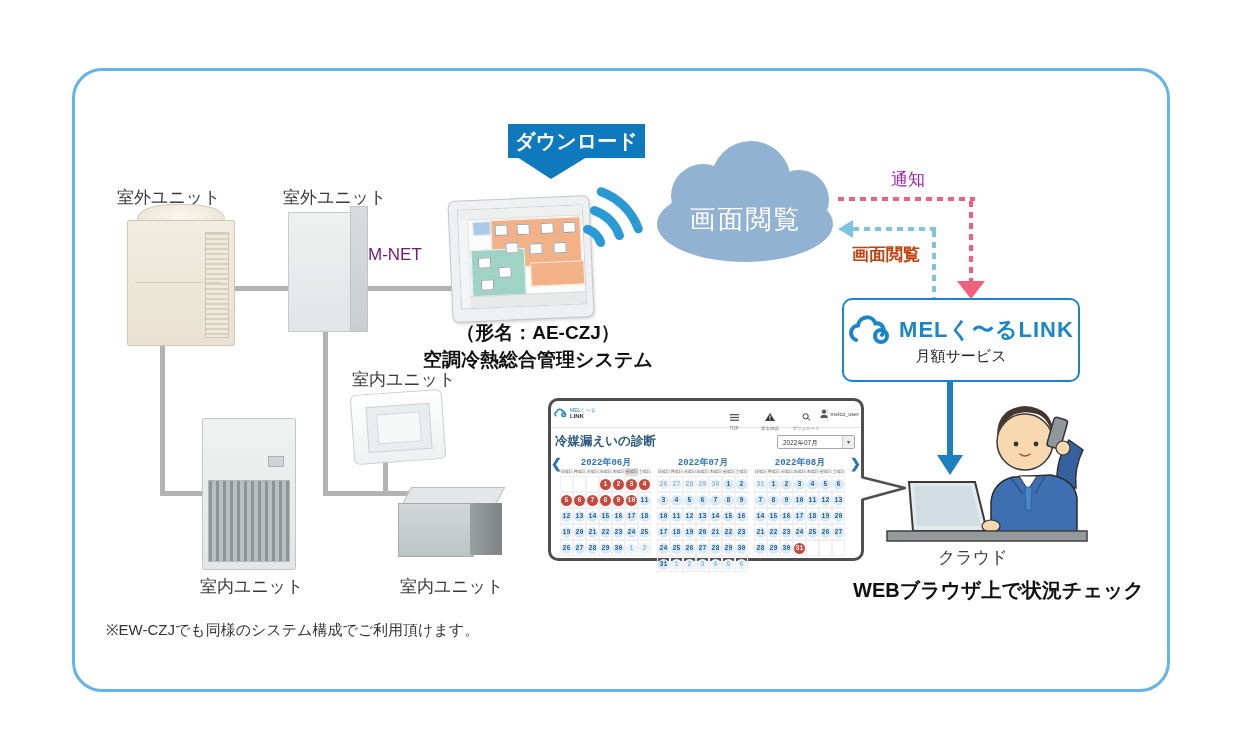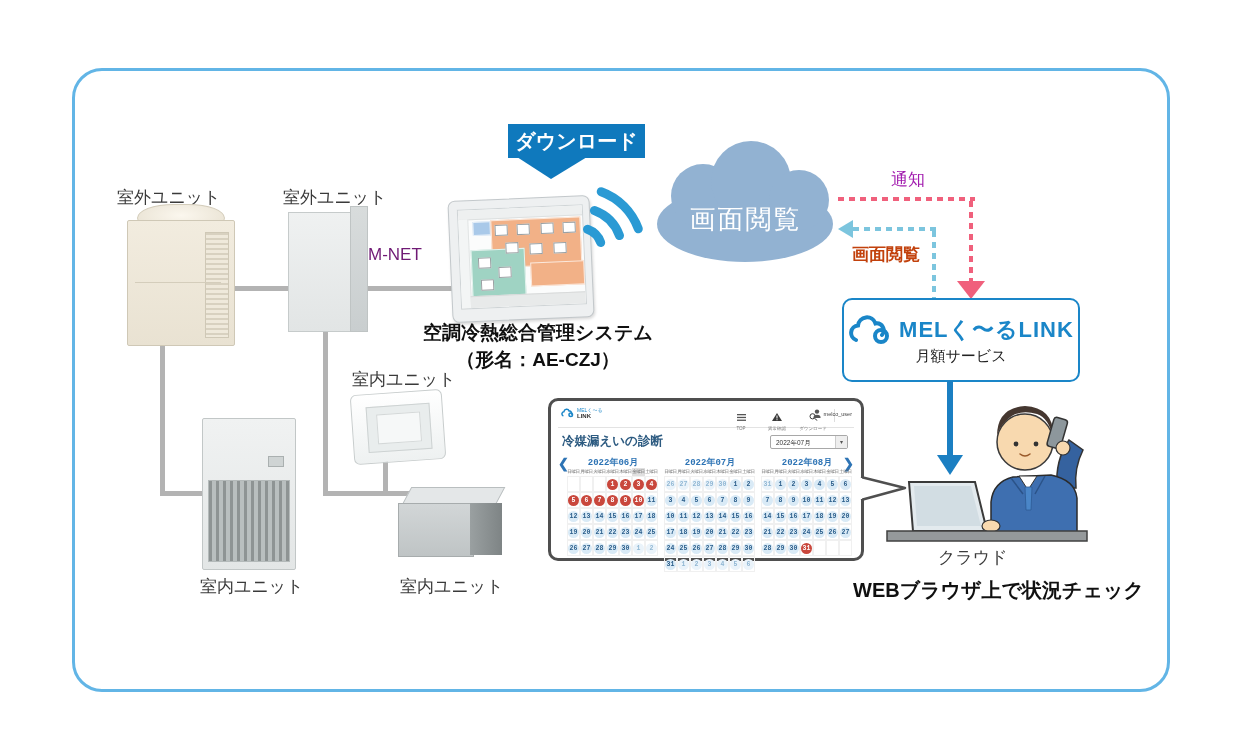--- a/index.html
+++ b/index.html
@@ -52,21 +52,21 @@
   .arr-left-blue{position:absolute;width:0;height:0;border-top:9px solid transparent;border-bottom:9px solid transparent;border-right:15px solid #7cc5de;}
   
   .melbox{position:absolute;left:842px;top:298px;width:234px;height:80px;background:#fff;border:2.5px solid #1a86c8;border-radius:10px;
           display:flex;flex-direction:column;align-items:center;justify-content:center;}
   .melrow{display:flex;align-items:center;gap:7px;}
   .melname{color:#1a86c8;font-size:22px;font-weight:bold;letter-spacing:1px;}
   .melsub{color:#222;font-size:15px;margin-top:2px;}
   .blue-stem{position:absolute;left:947px;top:381px;width:6px;height:76px;background:#1b7fc2;}
   .blue-head{position:absolute;left:937px;top:455px;width:0;height:0;border-left:13px solid transparent;border-right:13px solid transparent;border-top:20px solid #1b7fc2;}
   
-  .panel{position:absolute;left:548px;top:398px;width:316px;height:163px;background:#fff;border:3px solid #4f4f4f;border-radius:10px;box-sizing:border-box;padding:4px 7px;z-index:2;}
+  .panel{position:absolute;left:548px;top:398px;width:316px;height:163px;background:#fff;border:3px solid #4f4f4f;border-radius:10px;box-sizing:border-box;padding:4px 0;z-index:2;}
   .phead{position:relative;height:22px;border-bottom:1px solid #e3e3e3;}
   .plogo{position:absolute;left:3px;top:2px;display:flex;align-items:center;gap:3px;}
   .plogo-t1{font-size:5px;color:#1a86c8;line-height:6px;}
   .plogo-t2{font-size:6px;color:#333;font-weight:bold;line-height:6px;}
   .pnav{position:absolute;top:2px;width:30px;text-align:center;}
   .pnav .cap{font-size:4.5px;color:#777;margin-top:1px;}
   .psep{position:absolute;left:276px;top:4px;width:1px;height:13px;background:#ddd;}
   .puser{position:absolute;right:2px;top:4px;display:flex;align-items:center;gap:3px;}
   .puser-name{font-size:5.5px;color:#444;}
   .ptitle-row{position:relative;height:26px;}
@@ -141,22 +141,22 @@
         <div class="uicon" style="left:70px;top:36px;"></div>
       <div class="uicon" style="left:94px;top:36px;"></div>
         <div class="uicon" style="left:18px;top:48px;"></div>
       <div class="uicon" style="left:38px;top:58px;"></div>
         <div class="uicon" style="left:20px;top:70px;"></div>
       <div class="mbot"></div>
     </div>
   </div>
 
   <div class="syslabel">
+    <div>（形名：AE-CZJ）</div>
     <div>空調冷熱総合管理システム</div>
-    <div>（形名：AE-CZJ）</div>
   </div>
 
   <div class="mobile-banner">ダウンロード</div>
   <div class="mobile-tri"></div>
 
   <svg class="abs" style="left:575px;top:165px;" width="80" height="90" viewBox="0 0 80 90">
     <path d="M25.7 77.5 A22 22 0 0 0 12.5 64.3" fill="none" stroke="#2a9ad4" stroke-width="9" stroke-linecap="round"></path>
     <path d="M44.5 70.6 A42 42 0 0 0 19.4 45.5" fill="none" stroke="#2a9ad4" stroke-width="9" stroke-linecap="round"></path>
     <path d="M63.3 63.8 A62 62 0 0 0 26.2 26.7" fill="none" stroke="#2a9ad4" stroke-width="9" stroke-linecap="round"></path>
   </svg>
@@ -212,20 +212,21 @@
   </div>
   <div class="lbl" style="left:200px;top:575px;">室内ユニット</div>
 
   <div class="unit" style="left:398px;top:487px;width:110px;height:80px;">
     <div class="duct-top"></div>
       <div class="duct-face"></div>
       <div class="duct-mouth"></div>
   </div>
   <div class="lbl" style="left:400px;top:575px;">室内ユニット</div>
 
+  <div class="note">※EW-CZJでも同様のシステム構成でご利用頂けます。</div>
 
   <div class="panel">
     <div class="phead">
       <div class="plogo">
         <svg width="13" height="10" viewBox="0 0 44 30">
           <path d="M8 25 a7.5 7.5 0 0 1 2 -14.5 a9 9 0 0 1 17.5 -2 a7 7 0 0 1 6.5 11.5" fill="none" stroke="#1a86c8" stroke-width="5"></path>
           <circle cx="33" cy="21" r="6" fill="none" stroke="#1a86c8" stroke-width="5"></circle>
         </svg>
         <div>
           <div class="plogo-t1">MELく〜る</div>

